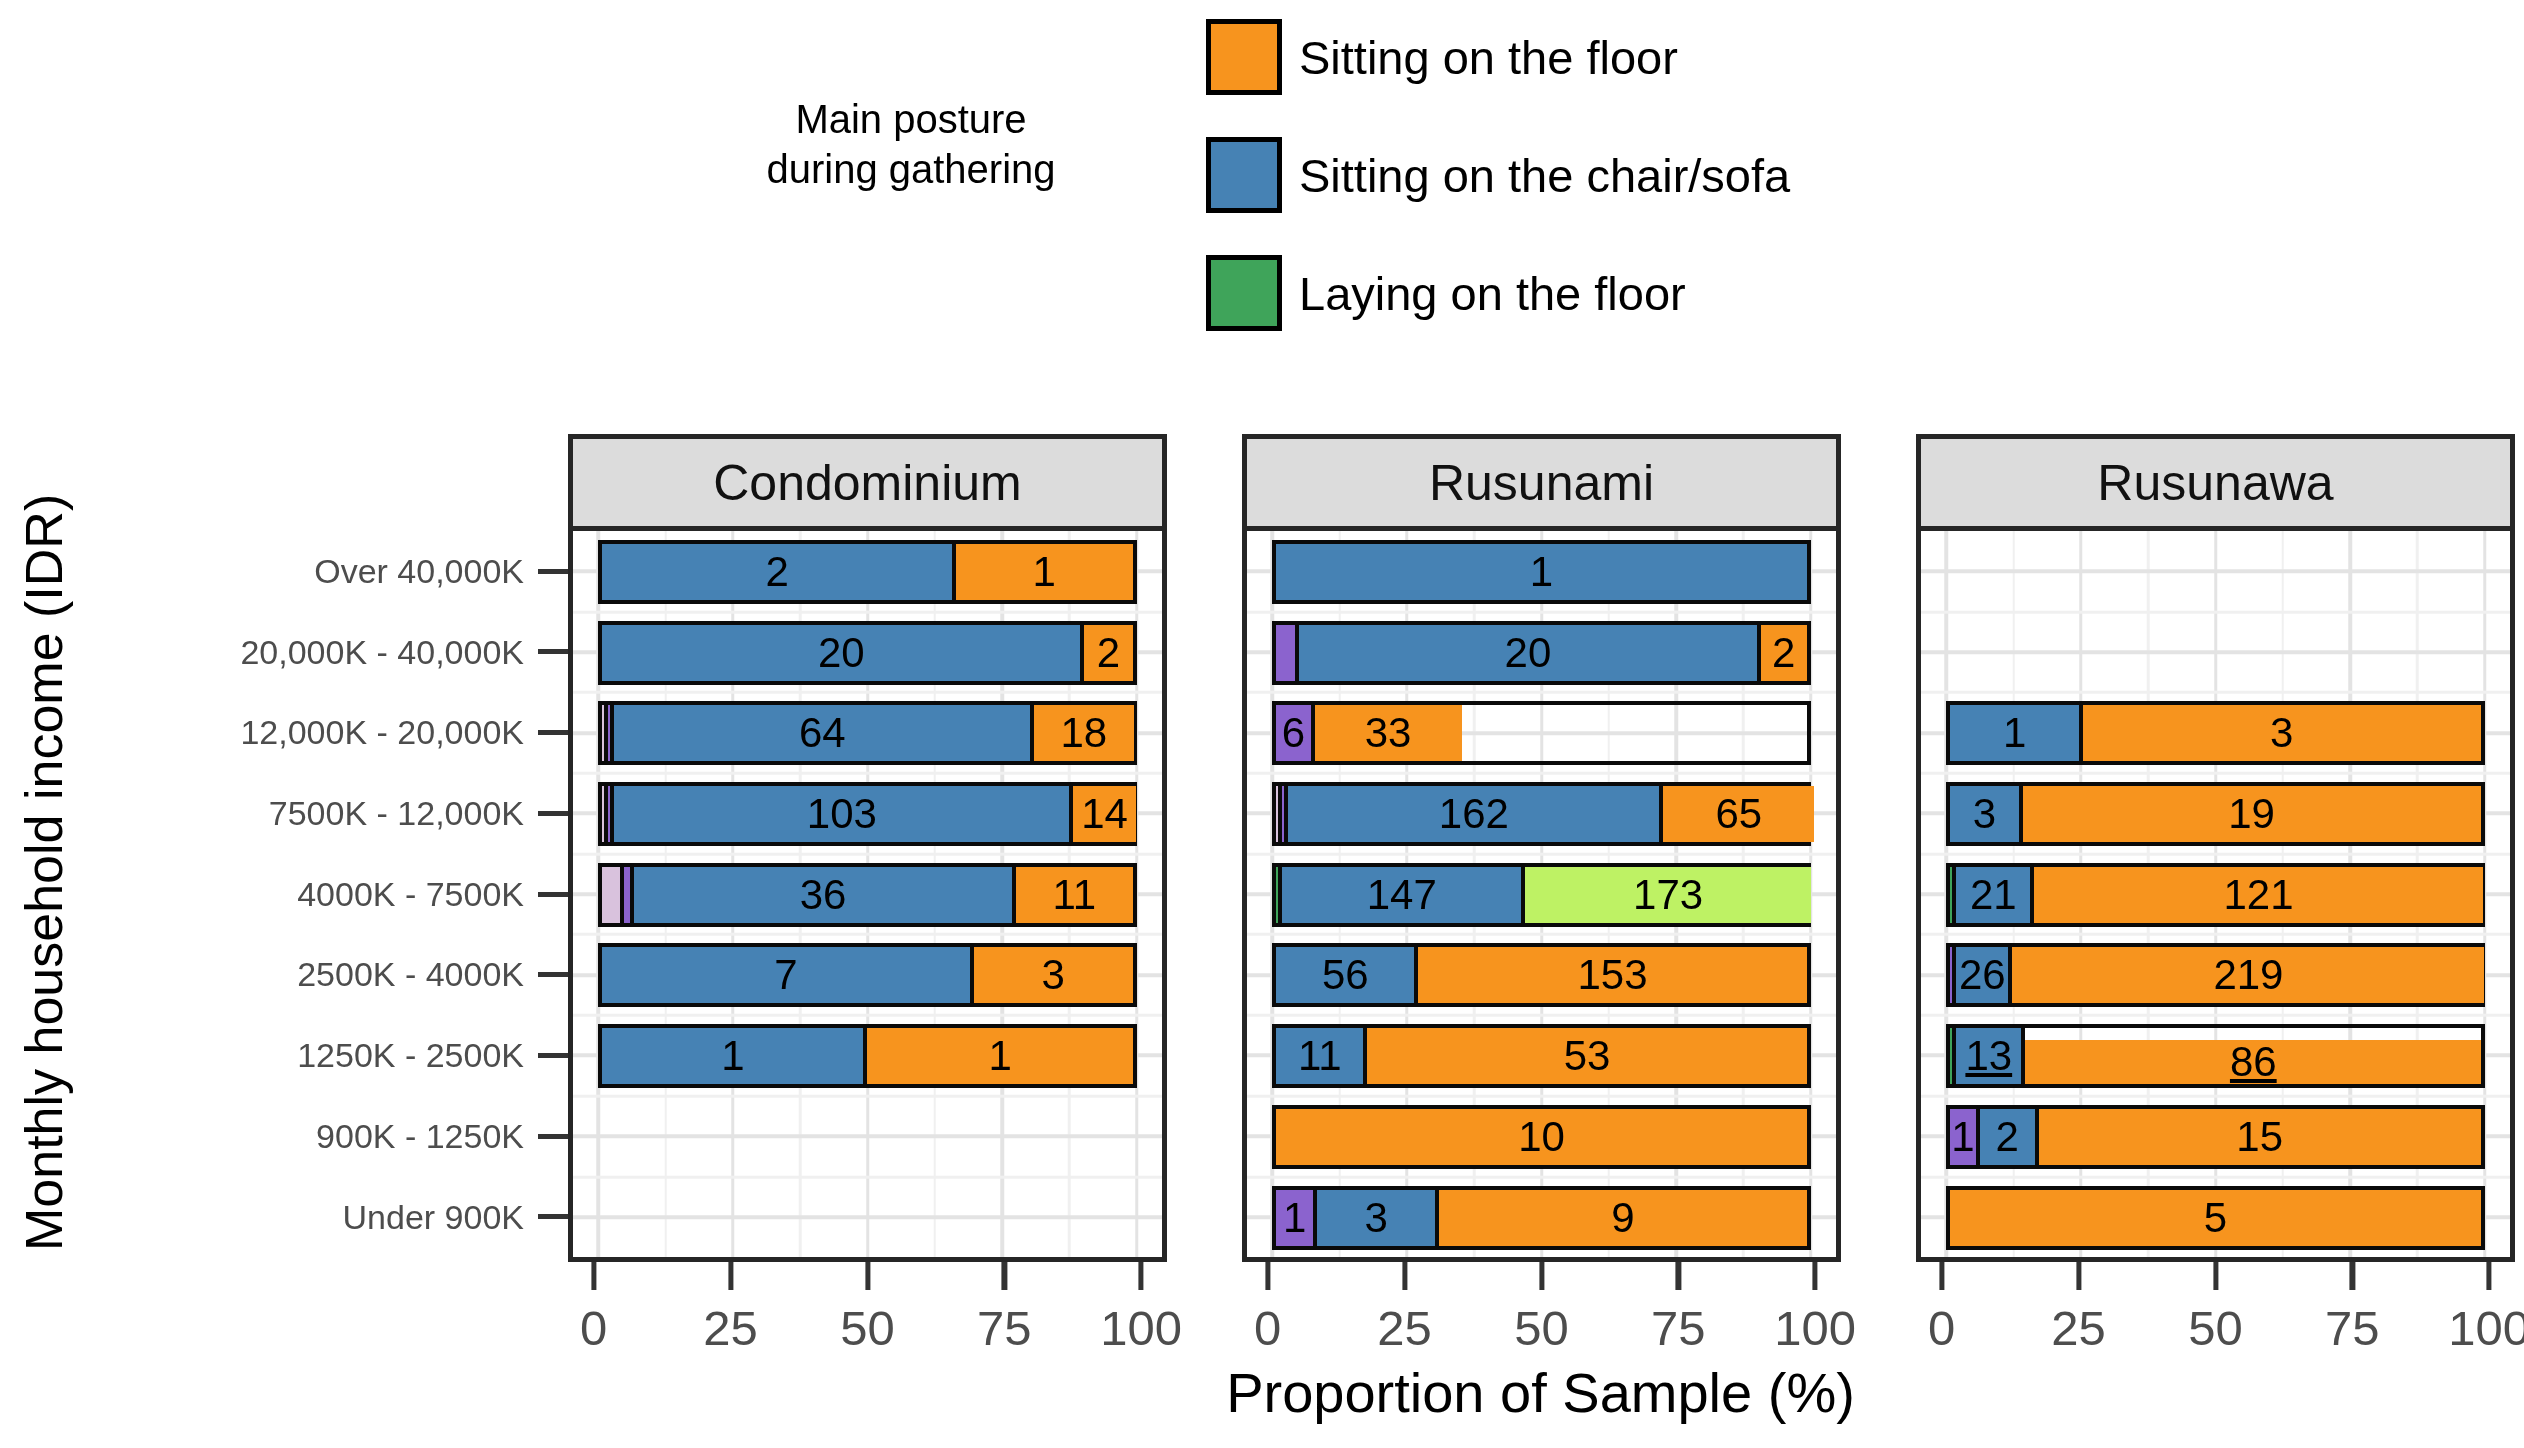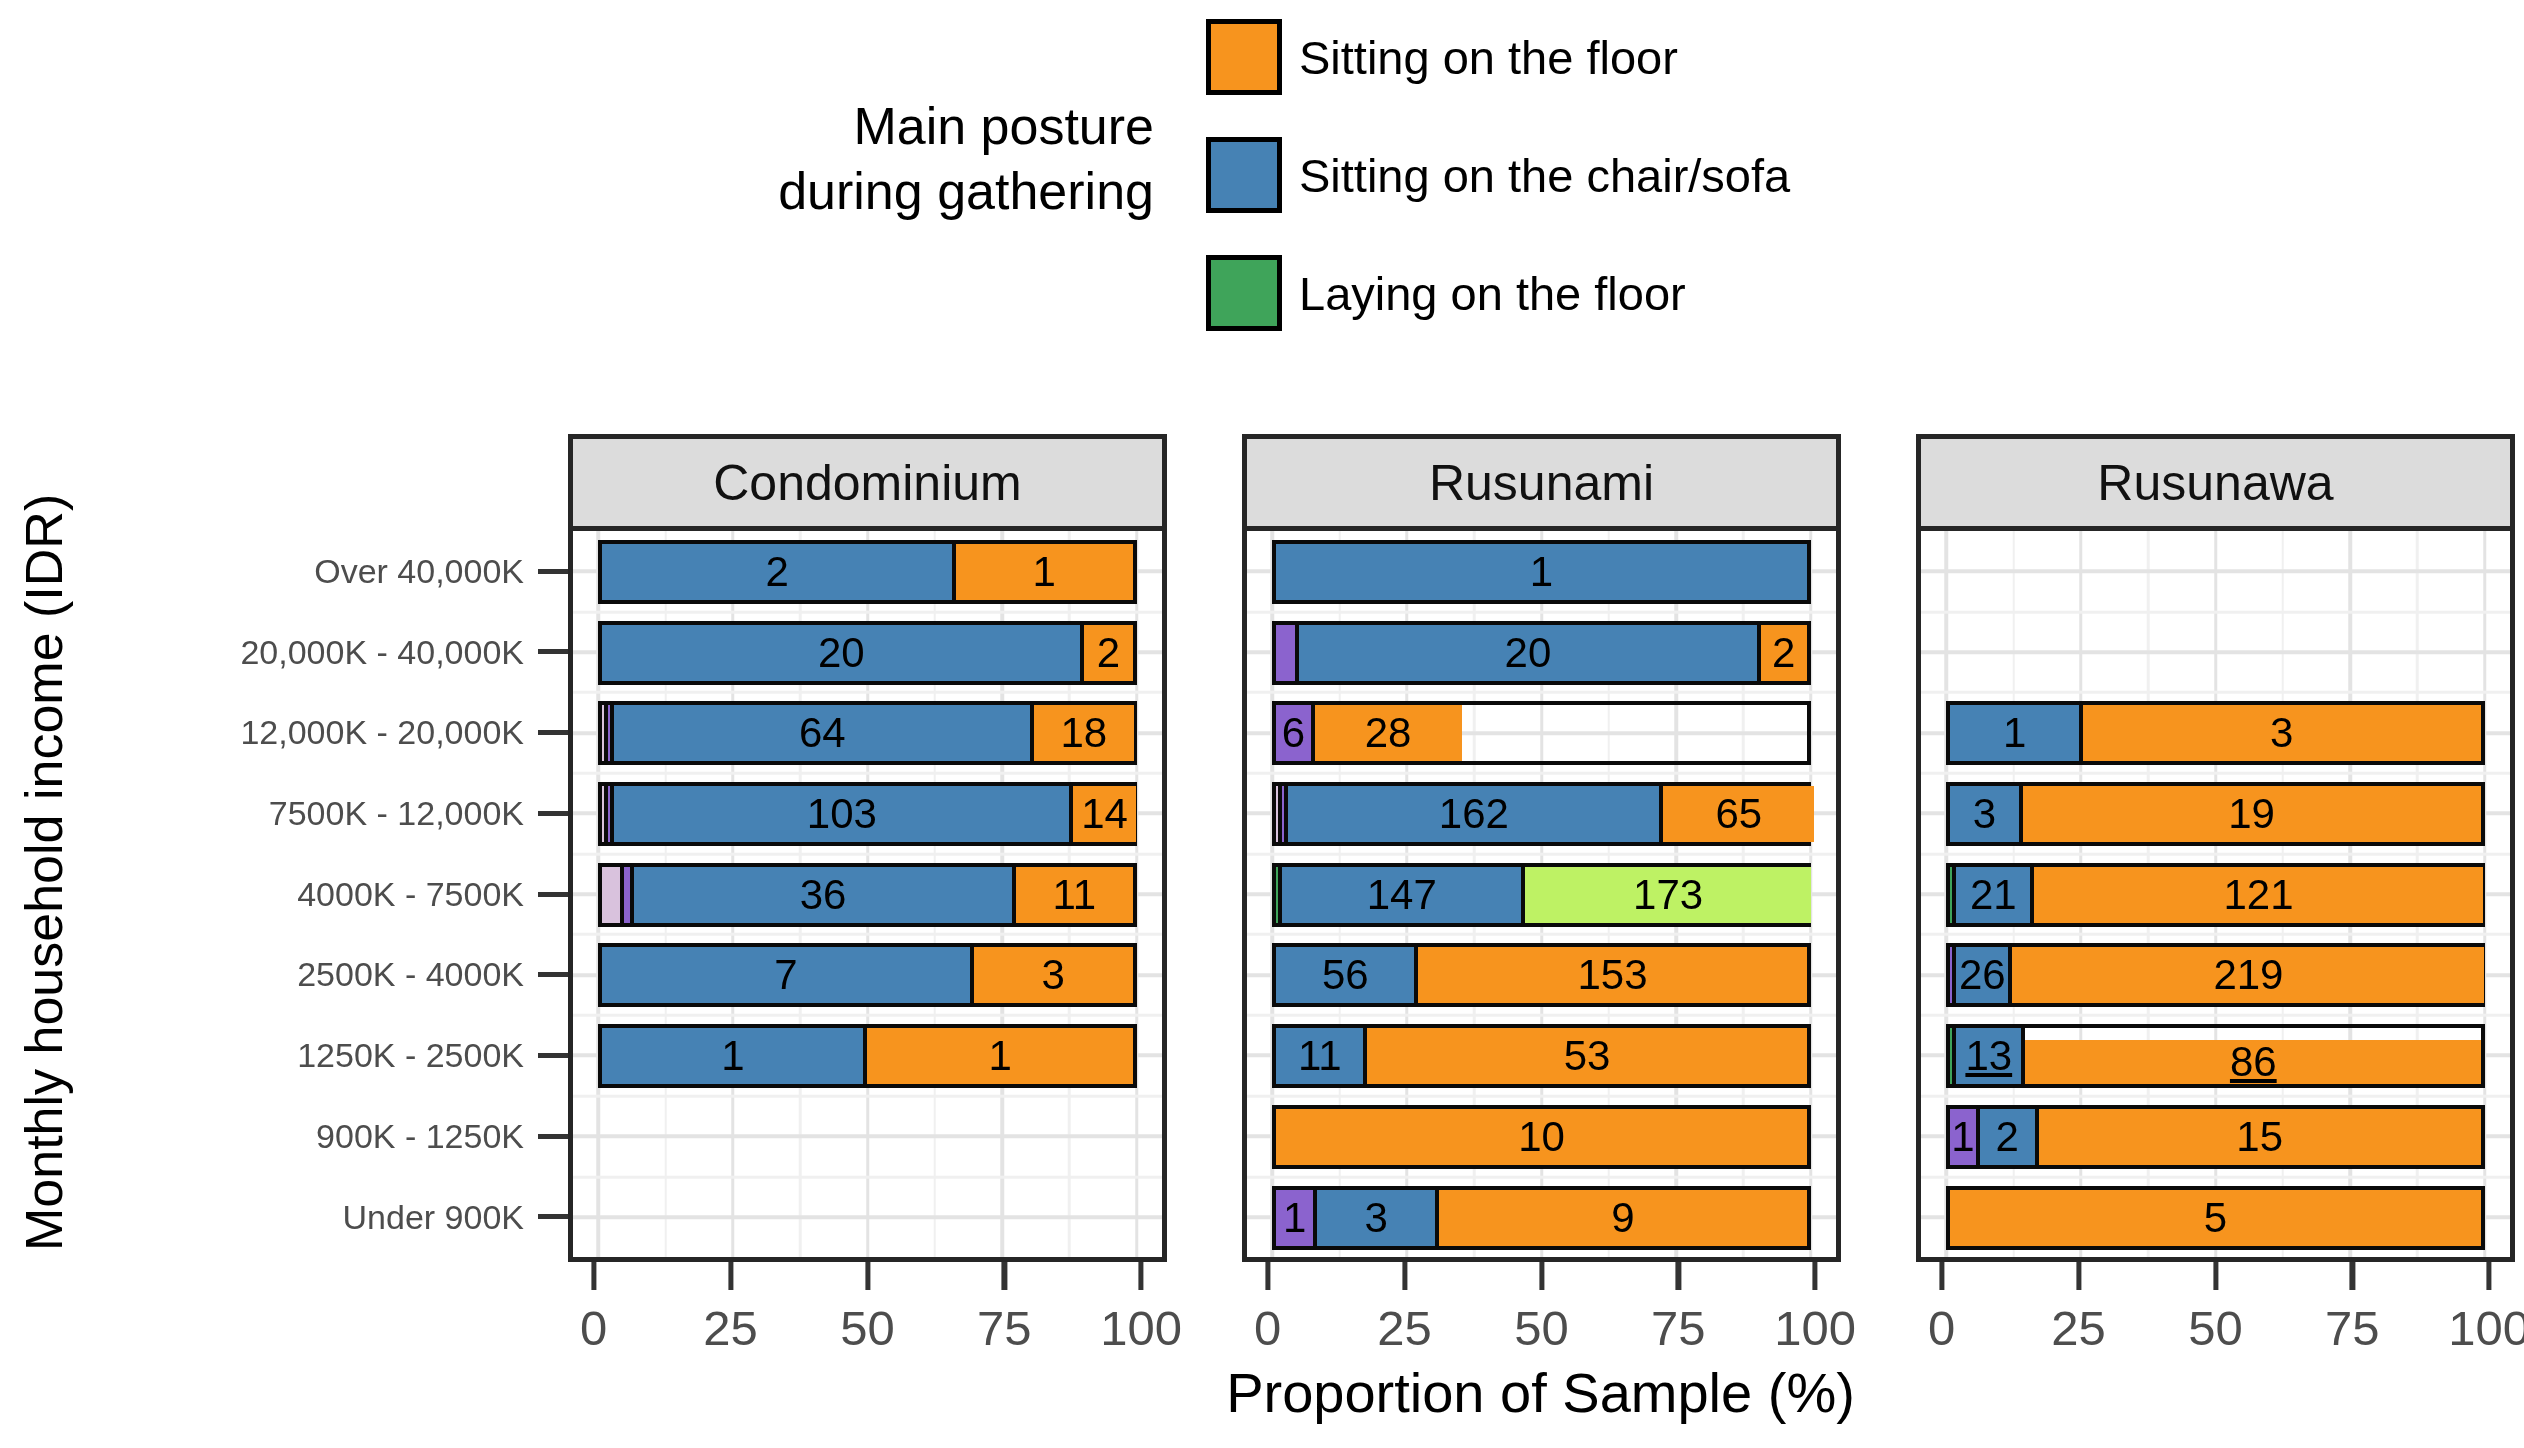--- a/index.html
+++ b/index.html
@@ -5,21 +5,21 @@
   html,body{margin:0;padding:0;background:#ffffff;}
   .figure{
     position:relative;
     width:2525px;height:1449px;
     background:#ffffff;
     font-family:"Liberation Sans", sans-serif;
     overflow:hidden;
   }
   
   .legend{position:absolute;left:668px;top:19px;display:flex;align-items:flex-start;}
-  .legend-title{font-size:52px;line-height:1.25;color:#000;margin-top:75px;width:486px;text-align:right;white-space:pre-line;}
+  .legend-title{font-size:40px;line-height:1.25;color:#000;margin-top:75px;width:486px;text-align:center;white-space:pre-line;}
   .legend-col{display:flex;flex-direction:column;gap:42px;margin-left:52px;}
   .legend-col.second{margin-left:130px;}
   .legend-item{display:flex;align-items:center;gap:17px;}
   .legend-key{width:66px;height:66px;border:5.2px solid #000;box-sizing:content-box;}
   .legend-label{font-size:47px;color:#000;white-space:nowrap;}
   
   .y-title{
     position:absolute;left:0px;top:486px;height:772px;width:87px;
     writing-mode:vertical-rl;transform:rotate(180deg);
     display:flex;align-items:center;justify-content:center;
@@ -269,21 +269,21 @@
                 <span>2</span>
               </div>
             </div>
           </div>
           <div class="bar-row" style="top: 161px;">
             <div class="bar">
               <div class="seg" style="flex: 0 0 7.22892%; background: rgb(139, 99, 206);">
                 <span>6</span>
               </div>
               <div class="seg" style="flex: 0 0 27.7108%; background: rgb(247, 148, 30);">
-                <span>28</span>
+                <span>33</span>
               </div>
             </div>
           </div>
           <div class="bar-row" style="top: 242px;">
             <div class="bar">
               <div class="seg" style="flex: 0 0 0.436681%; background: rgb(217, 194, 221);"></div>
               <div class="seg" style="flex: 0 0 0.436681%; background: rgb(139, 99, 206);"></div>
               <div class="seg" style="flex: 0 0 70.7424%; background: rgb(70, 130, 180);">
                 <span>162</span>
               </div>

